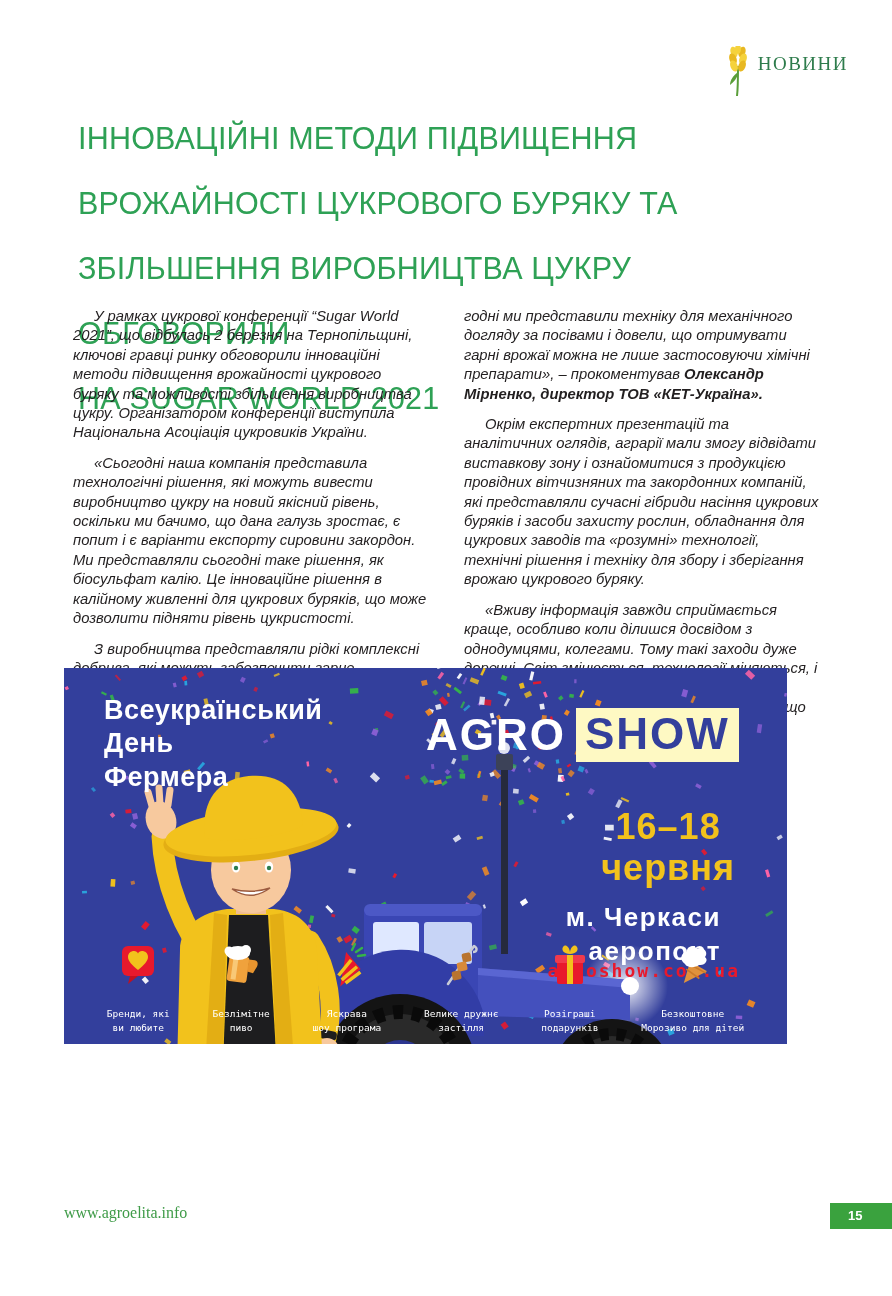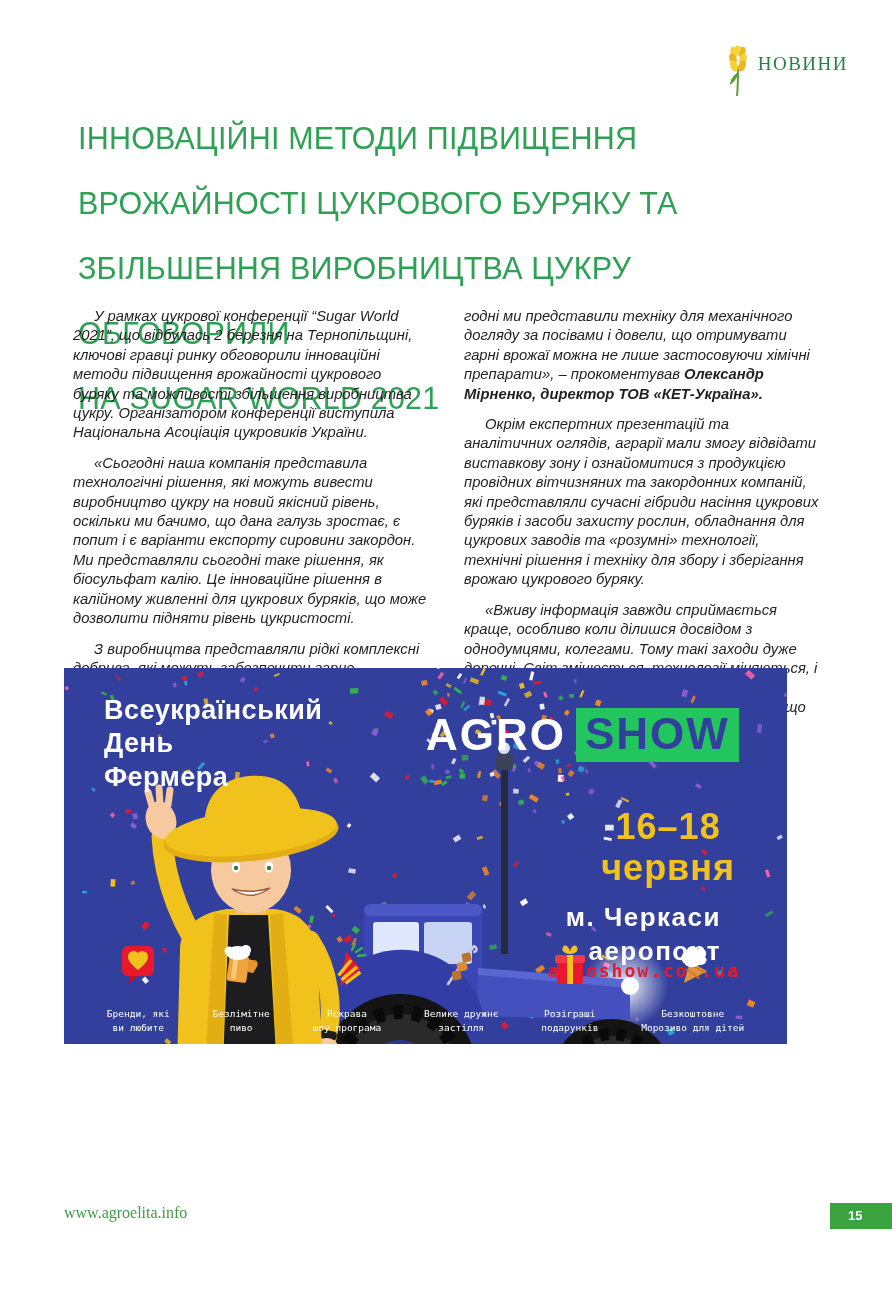--- a/index.html
+++ b/index.html
@@ -31,21 +31,21 @@
     background:#333f9c;overflow:hidden;
   }
   .ad-scene{position:absolute;left:0;top:0;z-index:0;}
   .ad-event{
     position:absolute;left:40px;top:26px;z-index:2;margin:0;
     color:#fff;font-size:27px;font-weight:700;line-height:1.24;white-space:pre-line;letter-spacing:.5px;
   }
   .ad-brand{position:absolute;left:362px;top:40px;z-index:2;display:flex;align-items:center;gap:10px;}
   .ad-brand .agro{color:#fff;font-size:44px;font-weight:800;letter-spacing:2px;}
   .ad-brand .show{
-    background:#22c55e;color:#333f9c;font-size:44px;font-weight:800;
+    background:#fef9c3;color:#333f9c;font-size:44px;font-weight:800;
     letter-spacing:2px;padding:1px 9px 3px 9px;
   }
   .ad-dates{
     position:absolute;right:52px;top:138px;z-index:2;margin:0;text-align:center;
     color:#f2c21c;font-size:36px;font-weight:700;line-height:1.15;white-space:pre-line;letter-spacing:1px;
   }
   .ad-location{
     position:absolute;right:50px;top:216px;z-index:2;margin:16px;text-align:right;
     color:#fff;font-size:26px;font-weight:700;line-height:1.32;white-space:pre-line;letter-spacing:1.5px;
   }

